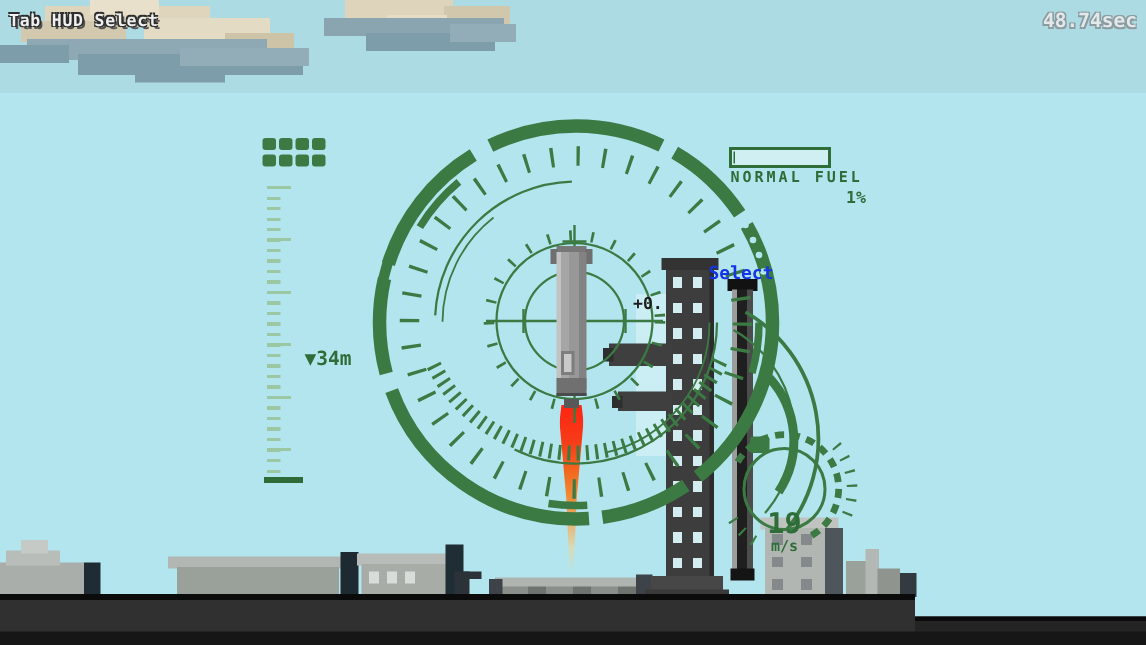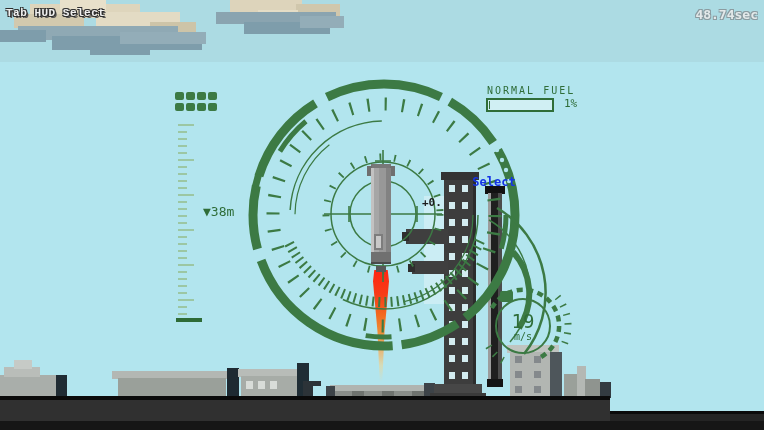--- a/index.html
+++ b/index.html
@@ -7,23 +7,23 @@
     background:#b2e5ee;font-family:"DejaVu Sans Mono","Liberation Mono",monospace;}
   #canvas *{position:absolute;box-sizing:border-box;}
   .z0{z-index:0}.z1{z-index:1}.z2{z-index:2}.z3{z-index:3}.z4{z-index:4}
 
   .skyband{left:0;top:0;width:764px;height:62px;background:rgba(130,150,150,0.12);}
 
   
   .cl{image-rendering:pixelated;}
 
   
-  .hudtxt{color:#2f6d38;font-weight:normal;white-space:pre;}
+  .hudtxt{color:#2f6d38;font-weight:bold;white-space:pre;margin-top:28px;}
   .tabhud{left:6px;top:7px;font-size:11px;color:#f0f0f0;font-weight:bold;letter-spacing:0.5px;
-    text-shadow:-1px -1px 0 #2e2e2e,1px -1px 0 #2e2e2e,-1px 1px 0 #2e2e2e,1px 1px 0 #2e2e2e,2px 2px 0 #555;font-family:Liberation Mono, monospace;}
+    text-shadow:-1px -1px 0 #2e2e2e,1px -1px 0 #2e2e2e,-1px 1px 0 #2e2e2e,1px 1px 0 #2e2e2e,2px 2px 0 #555;}
   .timer{right:6px;top:7px;font-size:13px;color:#e3e9ea;font-weight:bold;
     text-shadow:-1px -1px 0 #8b9ba0,1px -1px 0 #8b9ba0,-1px 1px 0 #8b9ba0,1px 1px 0 #8b9ba0;}
   .fuel-label{left:487px;top:85px;font-size:10px;letter-spacing:2px;}
   .fuel-bar{left:486px;top:98px;width:68px;height:14px;border:2px solid #2f6d38;background:rgba(233,248,248,0.55);}
   .fuel-fill{left:1px;top:1px;width:1px;height:8px;background:#2f6d38;}
   .fuel-pct{left:564px;top:97px;font-size:11px;}
   .alt-readout{left:203px;top:204px;font-size:13px;}
   .drift{left:422px;top:196px;font-size:11px;color:#1c1c1c;font-weight:bold;}
   .catch{left:470px;top:175px;width:48px;text-align:center;font-size:12px;color:#1534e6;font-weight:bold;}
   .speed-val{left:501px;top:310px;width:44px;text-align:center;font-size:19px;}
@@ -235,19 +235,19 @@
   <div class="ruler-long z4"></div>
   <div class="ruler-base z4"></div>
 
   <div class="tabhud z4">Tab HUD Select</div>
   <div class="timer z4">48.74sec</div>
   <div class="hudtxt fuel-label z4">NORMAL FUEL</div>
   <div class="fuel-bar z4">
     <div class="fuel-fill"></div>
   </div>
   <div class="hudtxt fuel-pct z4">1%</div>
-  <div class="hudtxt alt-readout z4">▼38m</div>
+  <div class="hudtxt alt-readout z4">▼34m</div>
   <div class="drift z4">+0.</div>
   <div class="catch z4">Select</div>
   <div class="hudtxt speed-val z4">19</div>
   <div class="hudtxt speed-unit z4">m/s</div>
 
 </div>
 
 </body></html>

